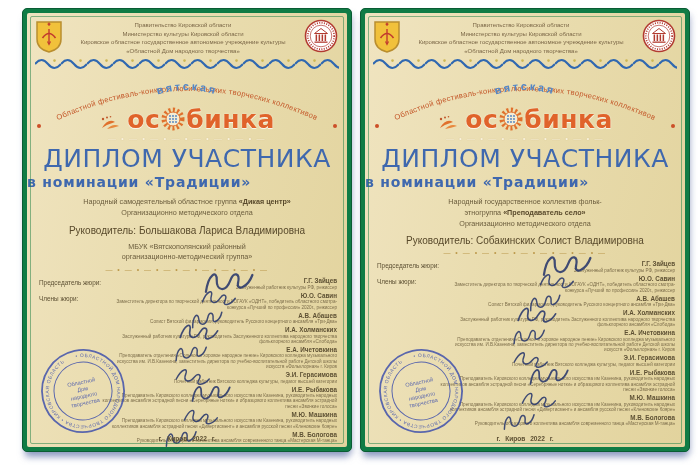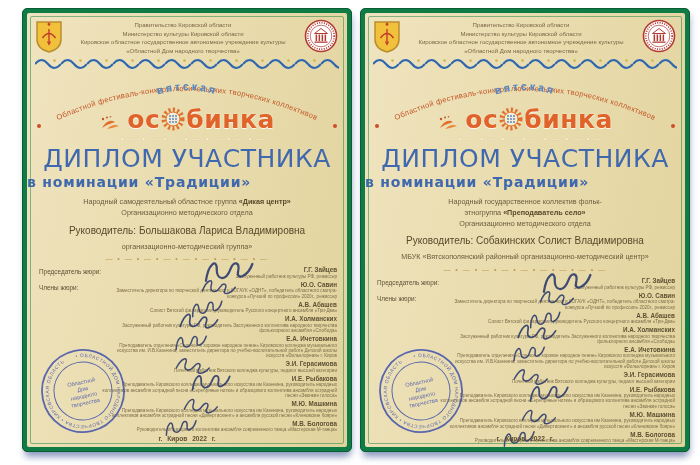--- a/index.html
+++ b/index.html
@@ -176,20 +176,21 @@
         <span>Народный самодеятельный областное группа</span><b>«Дикая центр»</b>
         <div>Организационно методического отдела</div>
       </div>
 
       <div class="leader">
         <span>Руководитель:</span>
         <span>Большакова Лариса Владимировна</span>
       </div>
 
       <div class="inst">
+        <div>МБУК «Вятскополянский районный</div>
         <div>организационно-методический группа»</div>
       </div>
 
       <div class="dashes gold">— • — • — • — • — • — • — • — • —</div>
 
       <div class="jury">
         <span class="jlabel jl1">Председатель жюри:</span>
         <span class="jlabel jl2">Члены жюри:</span>
 
           <div class="jrow">
@@ -346,23 +347,20 @@
       <div class="collective">
         <span>Народный государственное коллектив фольк-этногруппа</span><b>«Преподаватель село»</b>
         <div>Организационно методического отдела</div>
       </div>
 
       <div class="leader">
         <span>Руководитель:</span>
         <span>Собакинских Солист Владимировна</span>
       </div>
 
-      <div class="inst">
-        <div>МБУК «Вятскополянский районный организационно-методический центр»</div>
-      </div>
 
       <div class="dashes gold">— • — • — • — • — • — • — • — • —</div>
 
       <div class="jury">
         <span class="jlabel jl1">Председатель жюри:</span>
         <span class="jlabel jl2">Члены жюри:</span>
 
           <div class="jrow">
             <svg class="sig" viewBox="0 0 36 20">
               <use href="#sigpath"></use>

